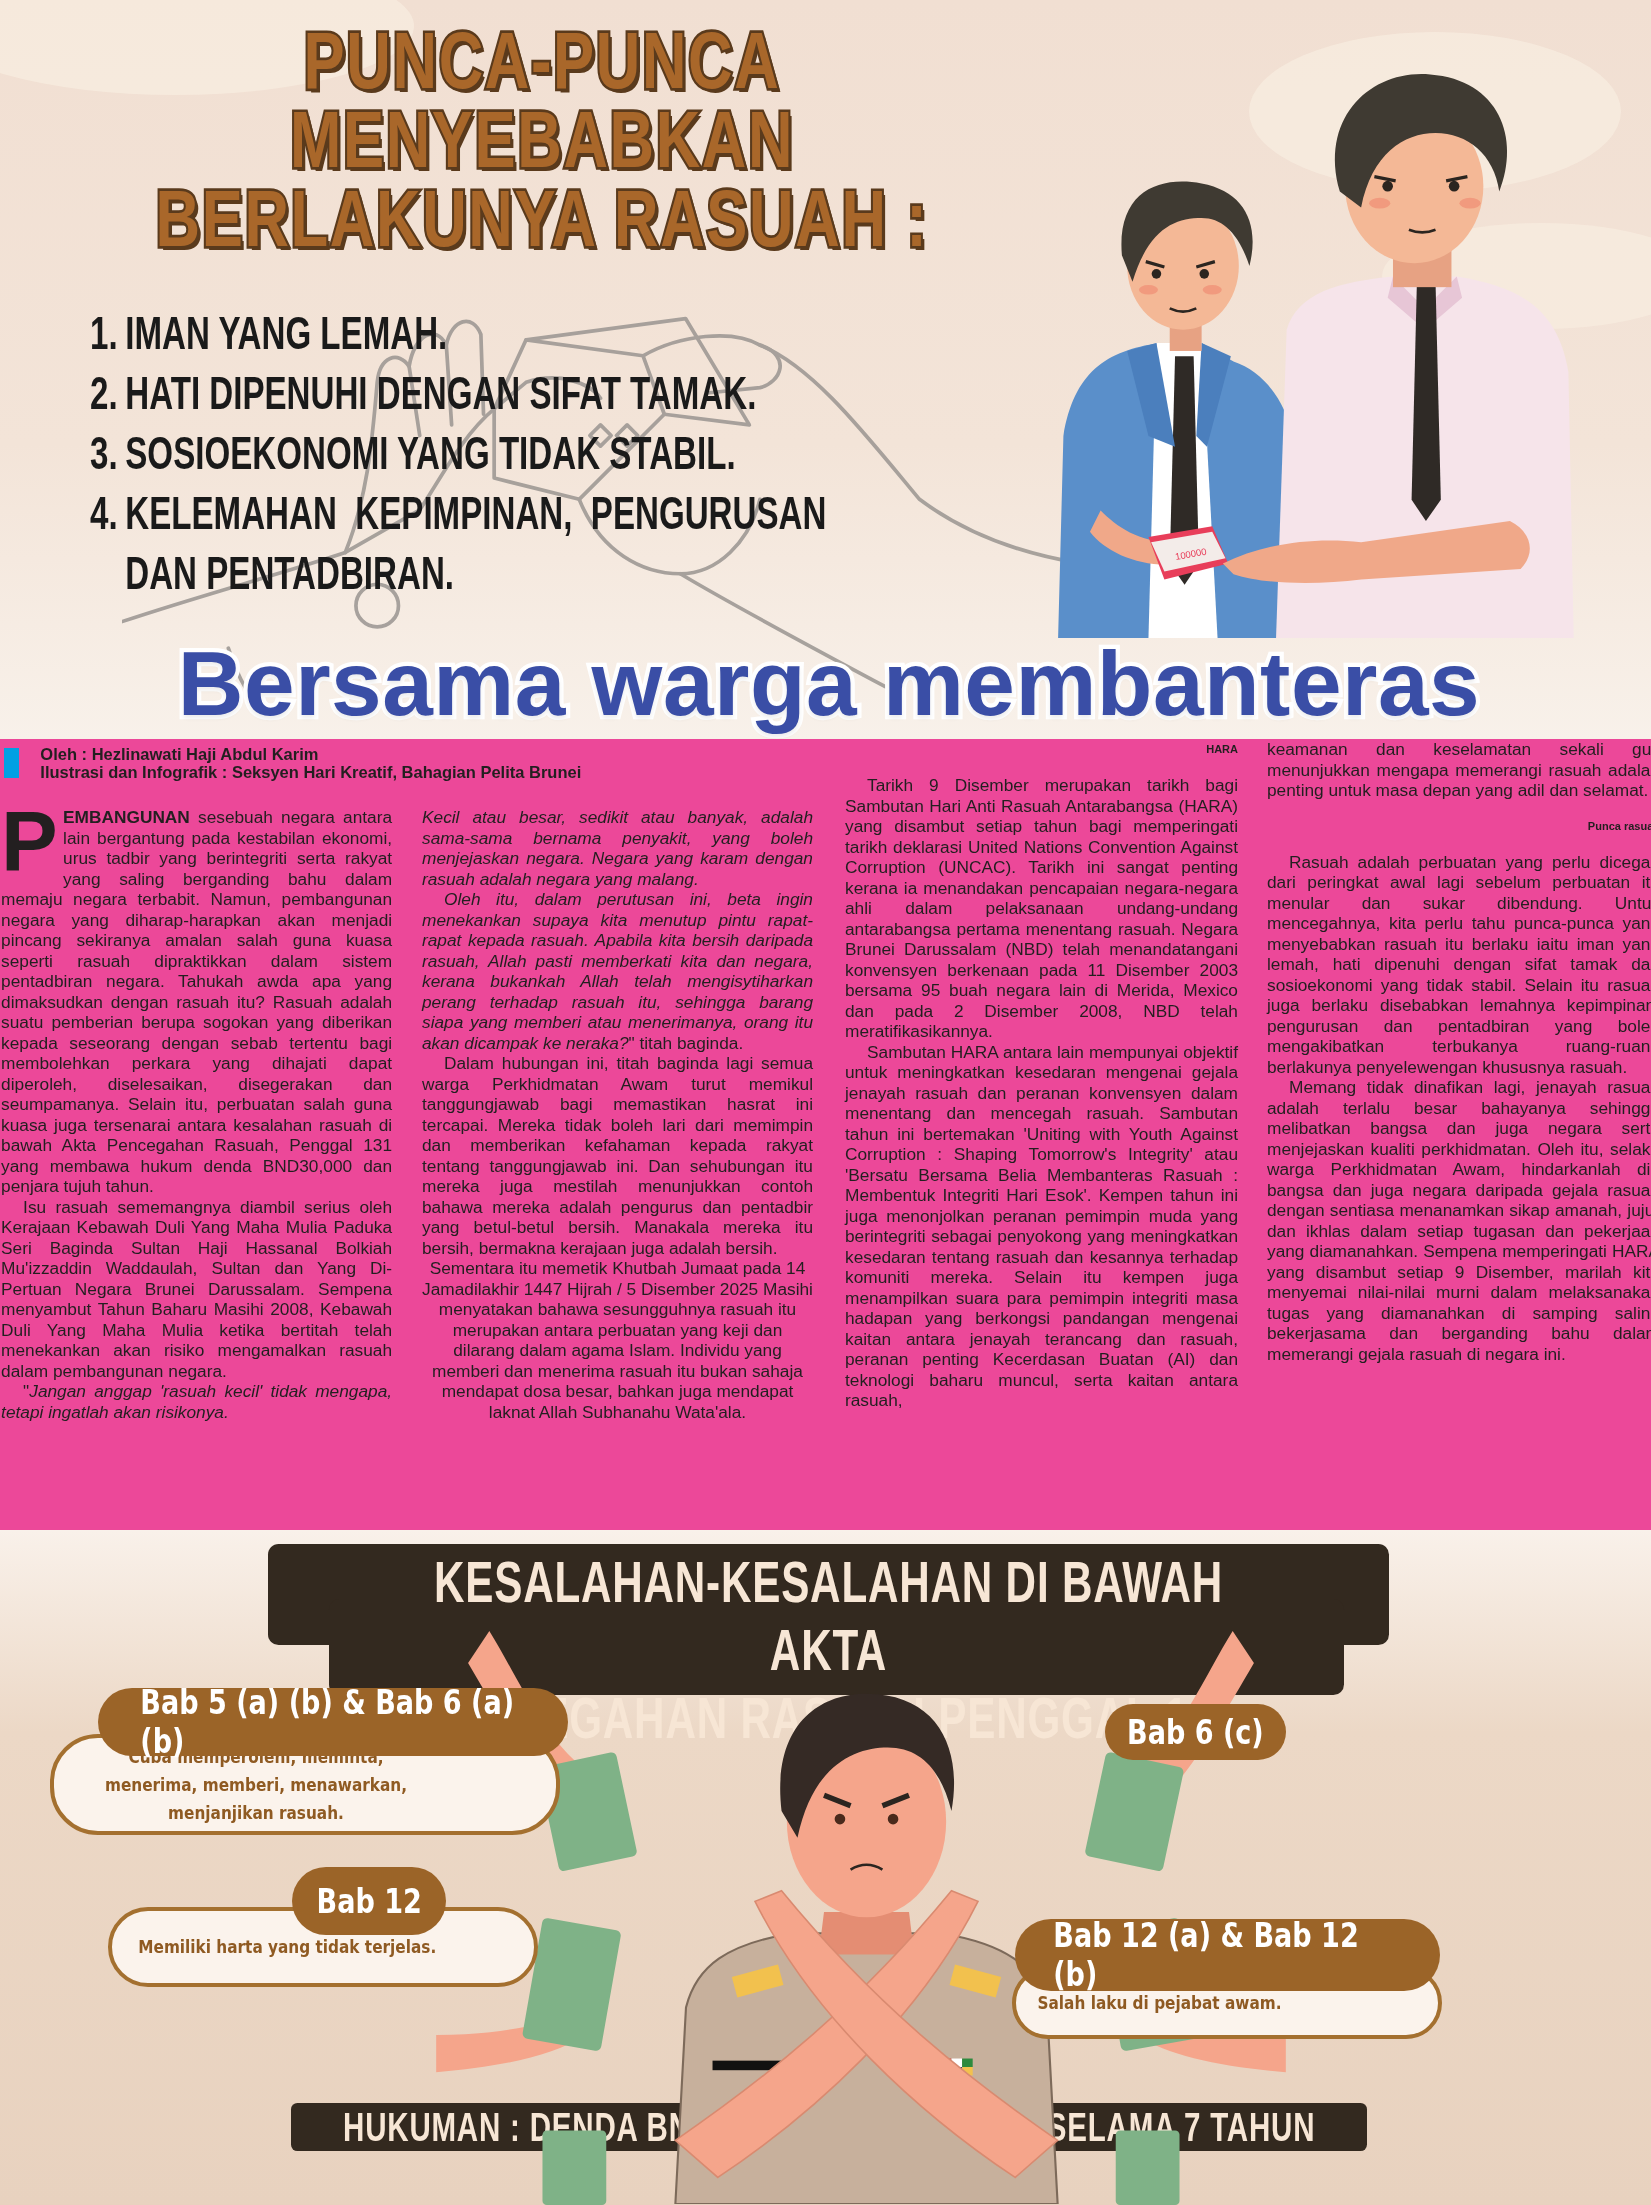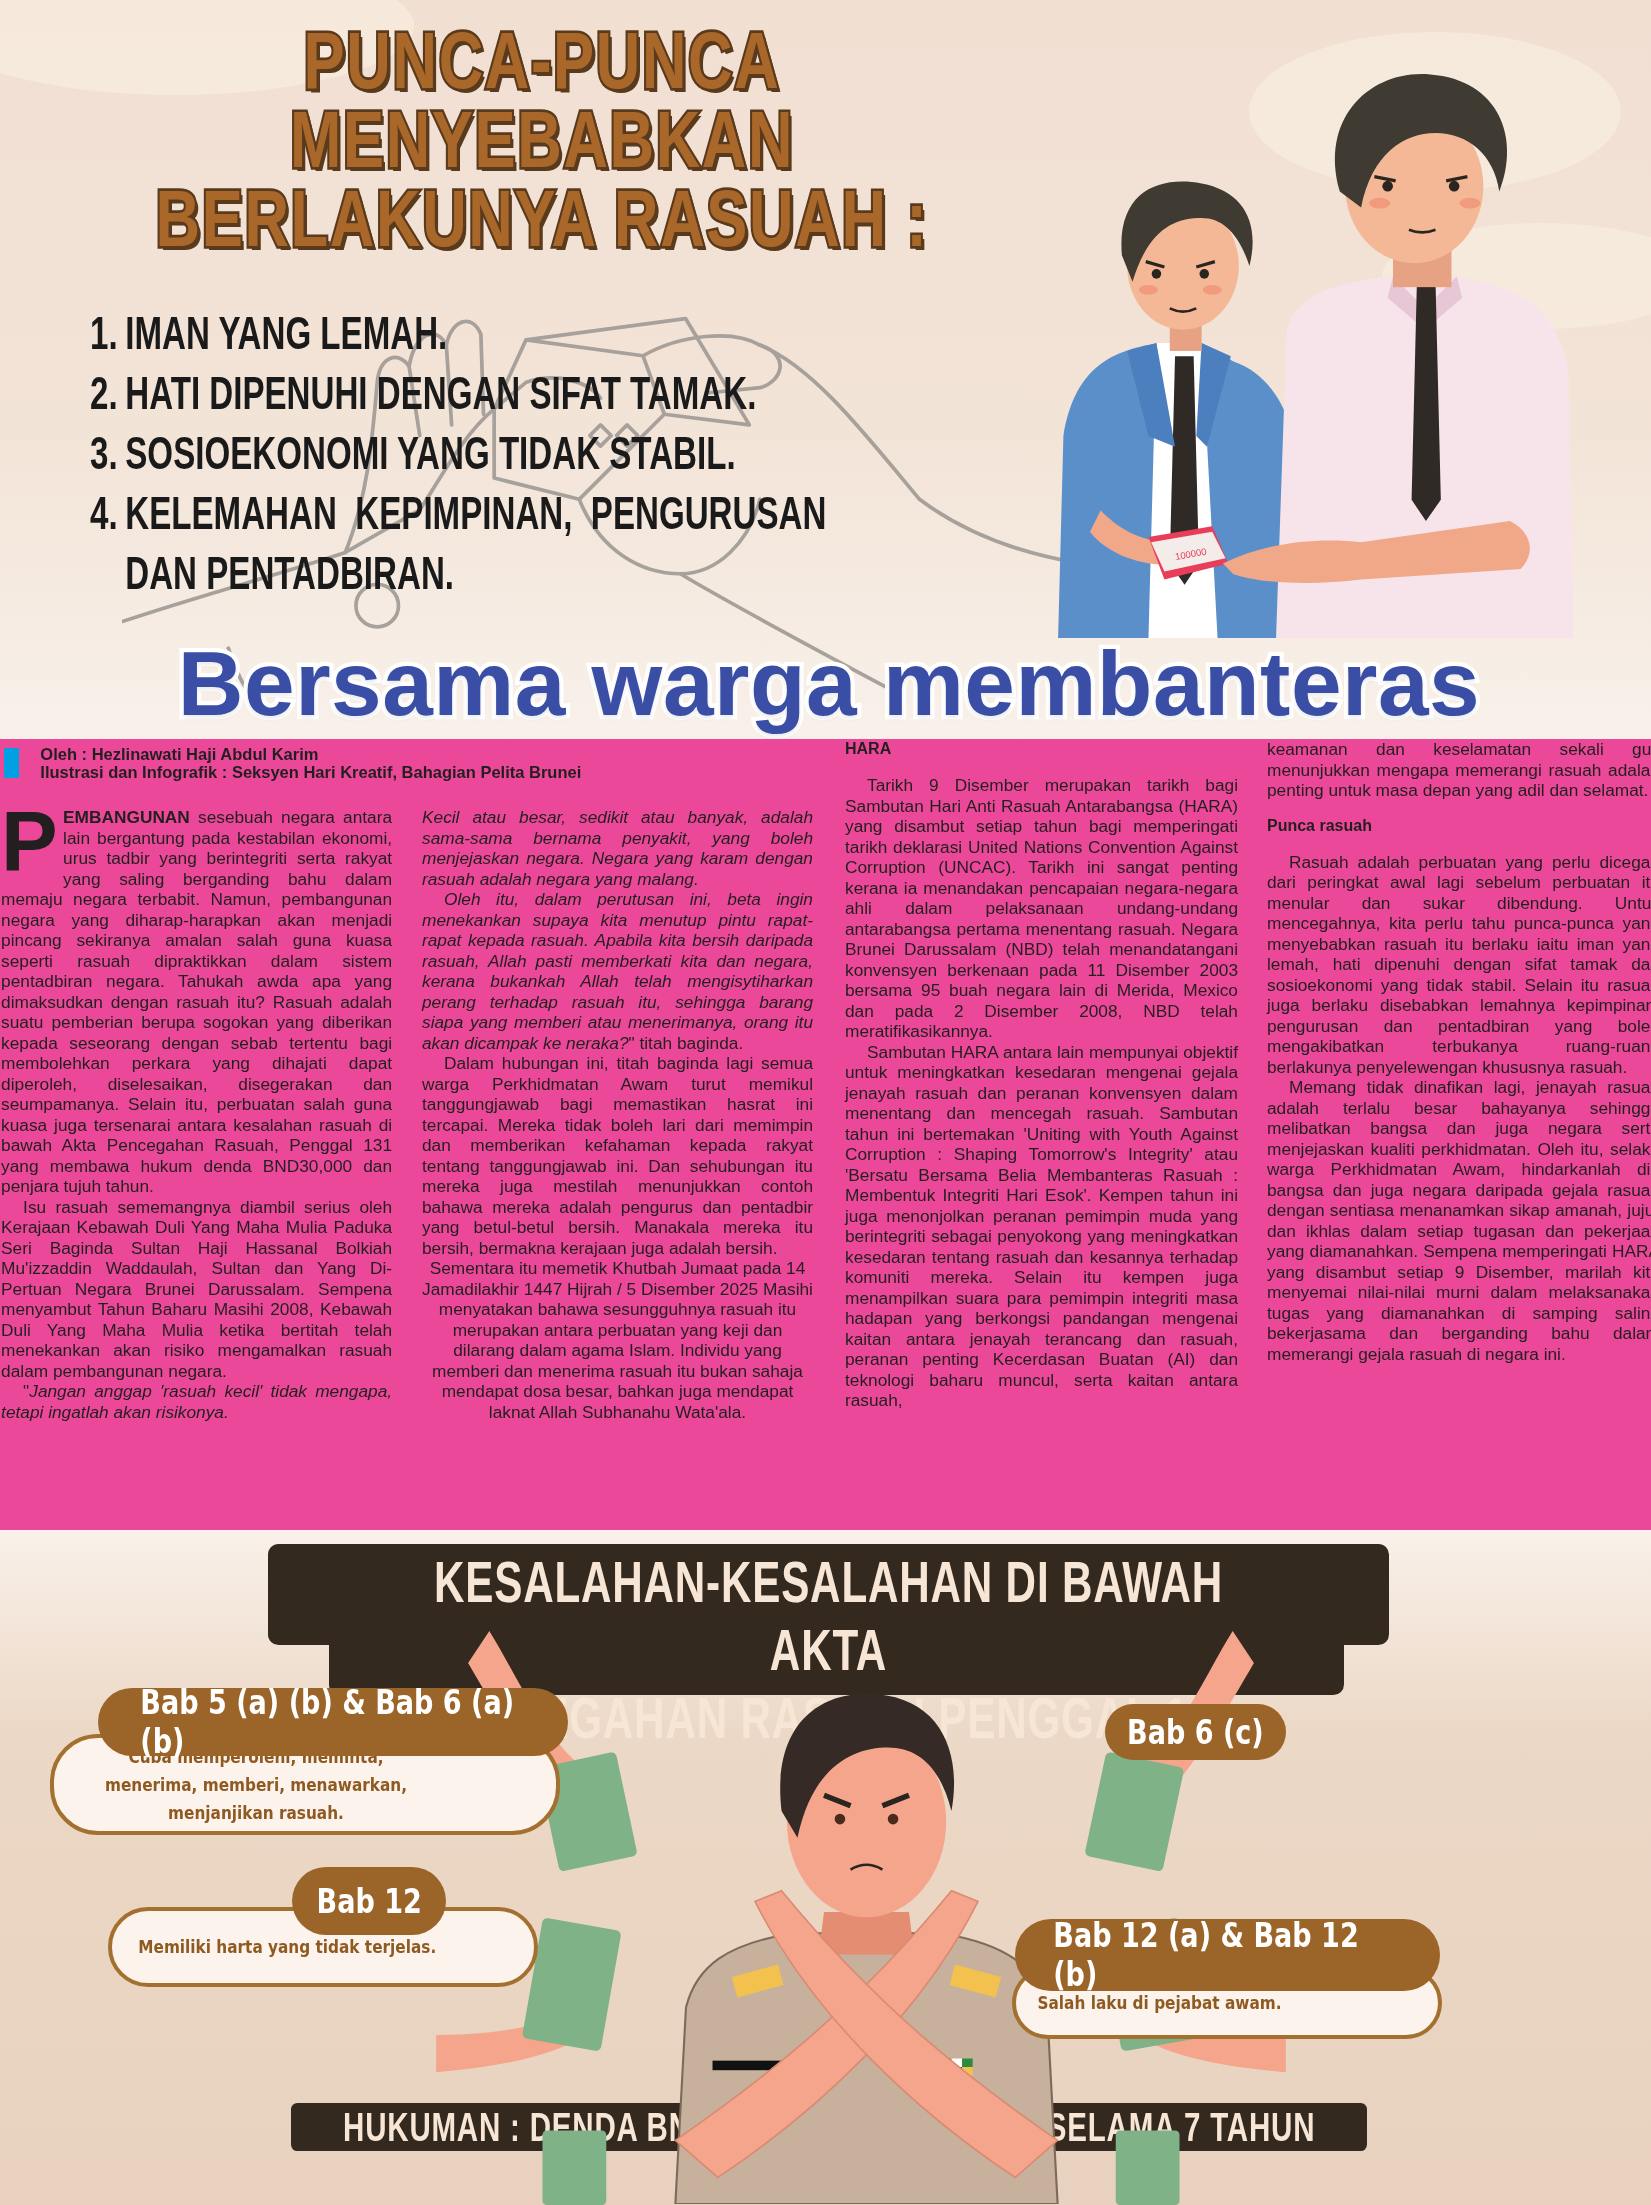--- a/index.html
+++ b/index.html
@@ -32,21 +32,21 @@
   
   .article{position:absolute;left:0;top:739px;width:1651px;height:792px;background:#ec4899}
   .byline{position:absolute;left:4.3px;top:7.4px;display:flex}
   .byline .bar{width:15px;height:30px;background:#00a0e3;margin-right:21px;margin-top:2.1px}
   .byline .lines div{font-weight:700;font-size:16.5px;line-height:17.5px;color:#231f20}
   .col{position:absolute;top:0;font-size:17.3px;line-height:20.5px;text-align:justify;color:#231f20}
   .col p{margin:0;text-indent:0}
   .col p.ind{text-indent:22px}
   .col p.center{text-align:center;text-indent:0}
   .col .it{font-style:italic}
-  .col .subhead{text-align:left;font-weight:700;font-size:16px;line-height:20px;margin:15px 0 16px}
+  .col .subhead{text-align:right;font-weight:700;font-size:11px;line-height:20px;margin:15px 0 16px}
   .c1{left:1.1px;top:68px;width:391px}
   .c2{left:422px;top:68px;width:391px}
   .c3{left:845px;top:0px;width:393px}
   .c4{left:1267px;top:0px;width:393px}
   .dropcap{float:left;font-weight:900;font-size:85px;line-height:64px;margin:3.2px 5.3px 0 0;color:#231f20}
   .lead-word{font-weight:700}
 
   
   .info{position:absolute;left:0;top:1530px;width:1651px;height:675px;
     background:linear-gradient(180deg,#f9f1ea 0%,#ecd8c6 30%,#e8d2bf 100%);overflow:hidden}

